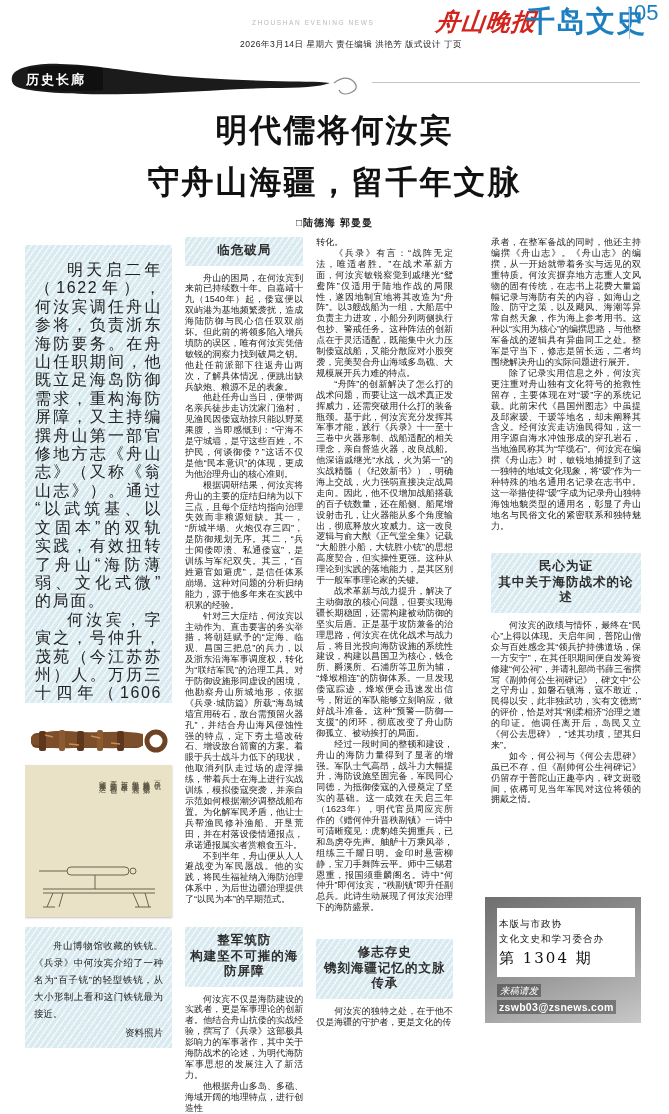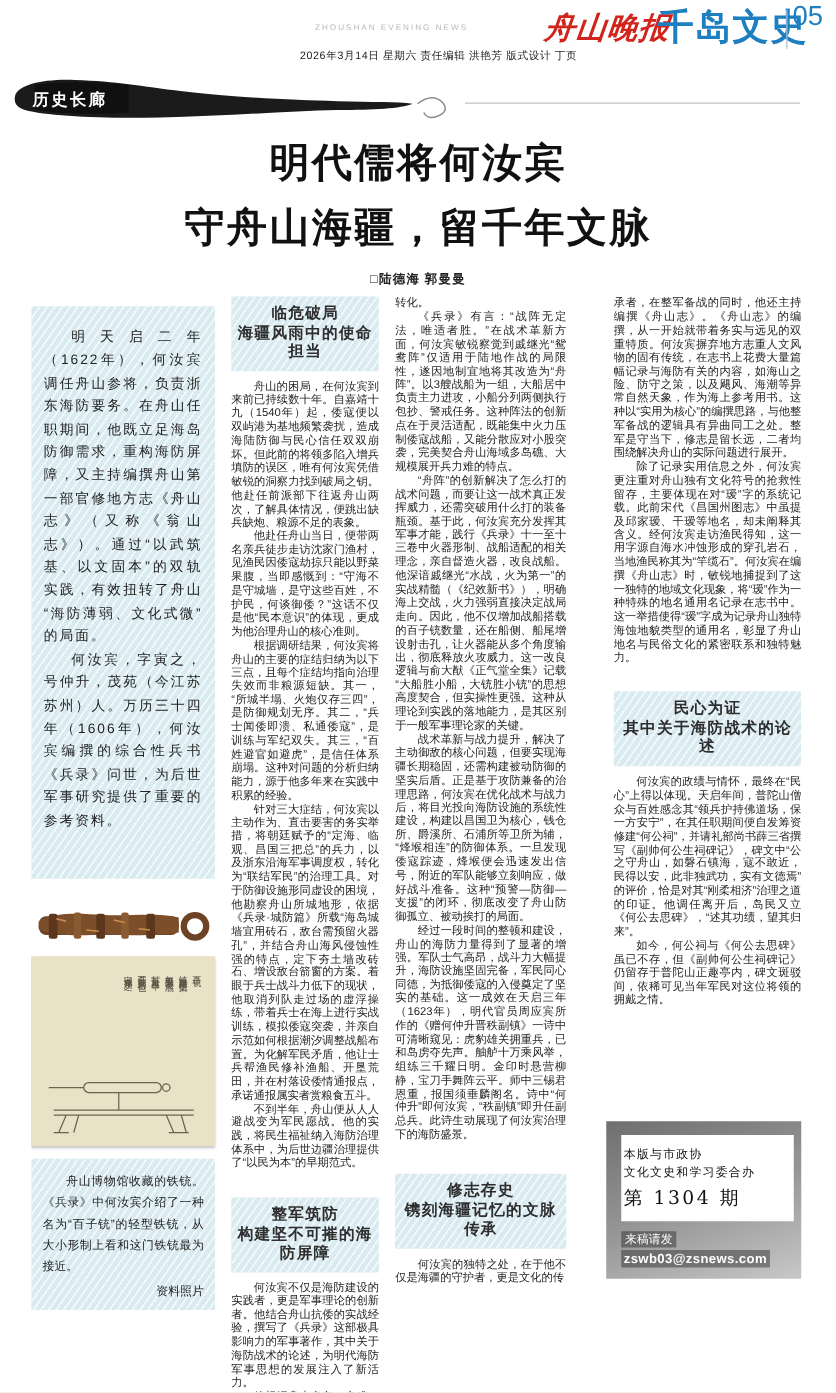--- a/index.html
+++ b/index.html
@@ -32,21 +32,21 @@
   .c1{width:147px;}
   .c2{width:128px;}
   .c3{width:148px;}
   .c4{width:150px;display:flex;flex-direction:column;margin-left:25px;}
 
   .hatch{background-color:#d9ebf1;
          background-image:repeating-linear-gradient(125deg,rgba(255,255,255,.65) 0 1.5px,rgba(255,255,255,0) 1.5px 5px);}
 
   
   .intro-box{margin-top:8px;height:458px;padding:16px 10px;box-sizing:border-box;overflow:hidden;}
-  .intro-box p{margin:0;font-size:11px;line-height:18.4px;letter-spacing:1.6px;
+  .intro-box p{margin:0;font-size:16px;line-height:18.4px;letter-spacing:1.6px;
                text-align:justify;text-indent:2em;color:#222;}
   .gun-photo{margin:14px 0 4px;height:44px;}
   .manuscript{position:relative;height:152px;background:#e9e2c6;box-shadow:0 1px 2px rgba(0,0,0,.25);overflow:hidden;}
   .ms-text{position:absolute;top:10px;right:10px;height:92px;writing-mode:vertical-rl;
            font-family:"DejaVu Serif",serif;font-size:7px;line-height:11px;color:#4a4436;letter-spacing:1px;opacity:.9;}
   .ms-text div{margin:0;}
   .ms-draw{position:absolute;left:4px;bottom:2px;}
   .caption-box{margin-top:10px;padding:10px 9px 8px;overflow:hidden;}
   .caption-box p{margin:0;font-size:9.5px;line-height:17px;text-align:justify;text-indent:2em;color:#222;}
   .credit{text-align:right;font-size:9.5px;color:#222;margin-top:5px;}
@@ -59,21 +59,21 @@
   .mt{margin-top:22px;}
   .mt2{margin-top:26px;}
 
   
   .issue-box{margin-top:92px;margin-left:-6px;width:162px;box-sizing:border-box;
              background:linear-gradient(160deg,#6f6f6f 0%,#9a9a9a 55%,#c9c9c9 100%);
              padding:11px 12px 10px;}
   .issue-inner{background:#ffffff;padding:8px 2px 9px;font-family:"DejaVu Serif",serif;color:#111;}
   .issue-inner .l{font-size:9.5px;line-height:15px;letter-spacing:1px;}
   .issue-no{font-size:15px;margin-top:3px;letter-spacing:2px;}
-  .submit{margin-top:8px;font-size:9.5px;color:#fff;}
+  .submit{margin-top:8px;font-size:9.5px;color:#fff;font-style:italic;}
   .submit span{background:rgba(40,40,40,.45);padding:1px 3px;}
   .email{margin-top:3px;font-size:10.5px;font-weight:bold;color:#fff;}
   .email span{background:rgba(40,40,40,.45);padding:1px 2px;letter-spacing:.3px;}
 </style>
 </head>
 <body>
 
 <div class="page">
 
   <div class="mh-en">ZHOUSHAN EVENING NEWS</div>
@@ -149,21 +149,20 @@
 
       <div class="caption-box hatch">
         <p>舟山博物馆收藏的铁铳。《兵录》中何汝宾介绍了一种名为“百子铳”的轻型铁铳，从大小形制上看和这门铁铳最为接近。</p>
         <div class="credit">资料照片</div>
       </div>
     </div>
 
     <div class="col c2 bod">
       <div class="sec-head hatch">
         <span>临危破局</span>
-        <span>海疆风雨中的使命担当</span>
       </div>
       <p>舟山的困局，在何汝宾到来前已持续数十年。自嘉靖十九（1540年）起，倭寇便以双屿港为基地频繁袭扰，造成海陆防御与民心信任双双崩坏。但此前的将领多陷入增兵填防的误区，唯有何汝宾凭借敏锐的洞察力找到破局之钥。他赴任前派部下往返舟山两次，了解具体情况，便跳出缺兵缺炮、粮源不足的表象。</p>
       <p>他赴任舟山当日，便带两名亲兵徒步走访沈家门渔村，见渔民因倭寇劫掠只能以野菜果腹，当即感慨到：“守海不是守城墙，是守这些百姓，不护民，何谈御倭？”这话不仅是他“民本意识”的体现，更成为他治理舟山的核心准则。</p>
       <p>根据调研结果，何汝宾将舟山的主要的症结归纳为以下三点，且每个症结均指向治理失效而非粮源短缺。其一，“所城半塌、火炮仅存三四”，是防御规划无序。其二，“兵士闻倭即溃、私通倭寇”，是训练与军纪双失。其三，“百姓避官如避虎”，是信任体系崩塌。这种对问题的分析归纳能力，源于他多年来在实践中积累的经验。</p>
       <p>针对三大症结，何汝宾以主动作为、直击要害的务实举措，将朝廷赋予的“定海、临观、昌国三把总”的兵力，以及浙东沿海军事调度权，转化为“联结军民”的治理工具。对于防御设施形同虚设的困境，他勘察舟山所城地形，依据《兵录·城防篇》所载“海岛城墙宜用砖石，敌台需预留火器孔”，并结合舟山海风侵蚀性强的特点，定下夯土墙改砖石、增设敌台箭窗的方案。着眼于兵士战斗力低下的现状，他取消列队走过场的虚浮操练，带着兵士在海上进行实战训练，模拟倭寇突袭，并亲自示范如何根据潮汐调整战船布置。为化解军民矛盾，他让士兵帮渔民修补渔船、开垦荒田，并在村落设倭情通报点，承诺通报属实者赏粮食五斗。</p>
       <p>不到半年，舟山便从人人避战变为军民愿战。他的实践，将民生福祉纳入海防治理体系中，为后世边疆治理提供了“以民为本”的早期范式。</p>
       <div class="sec-head hatch mt">
         <span>整军筑防</span>
         <span>构建坚不可摧的海防屏障</span>
       </div>

